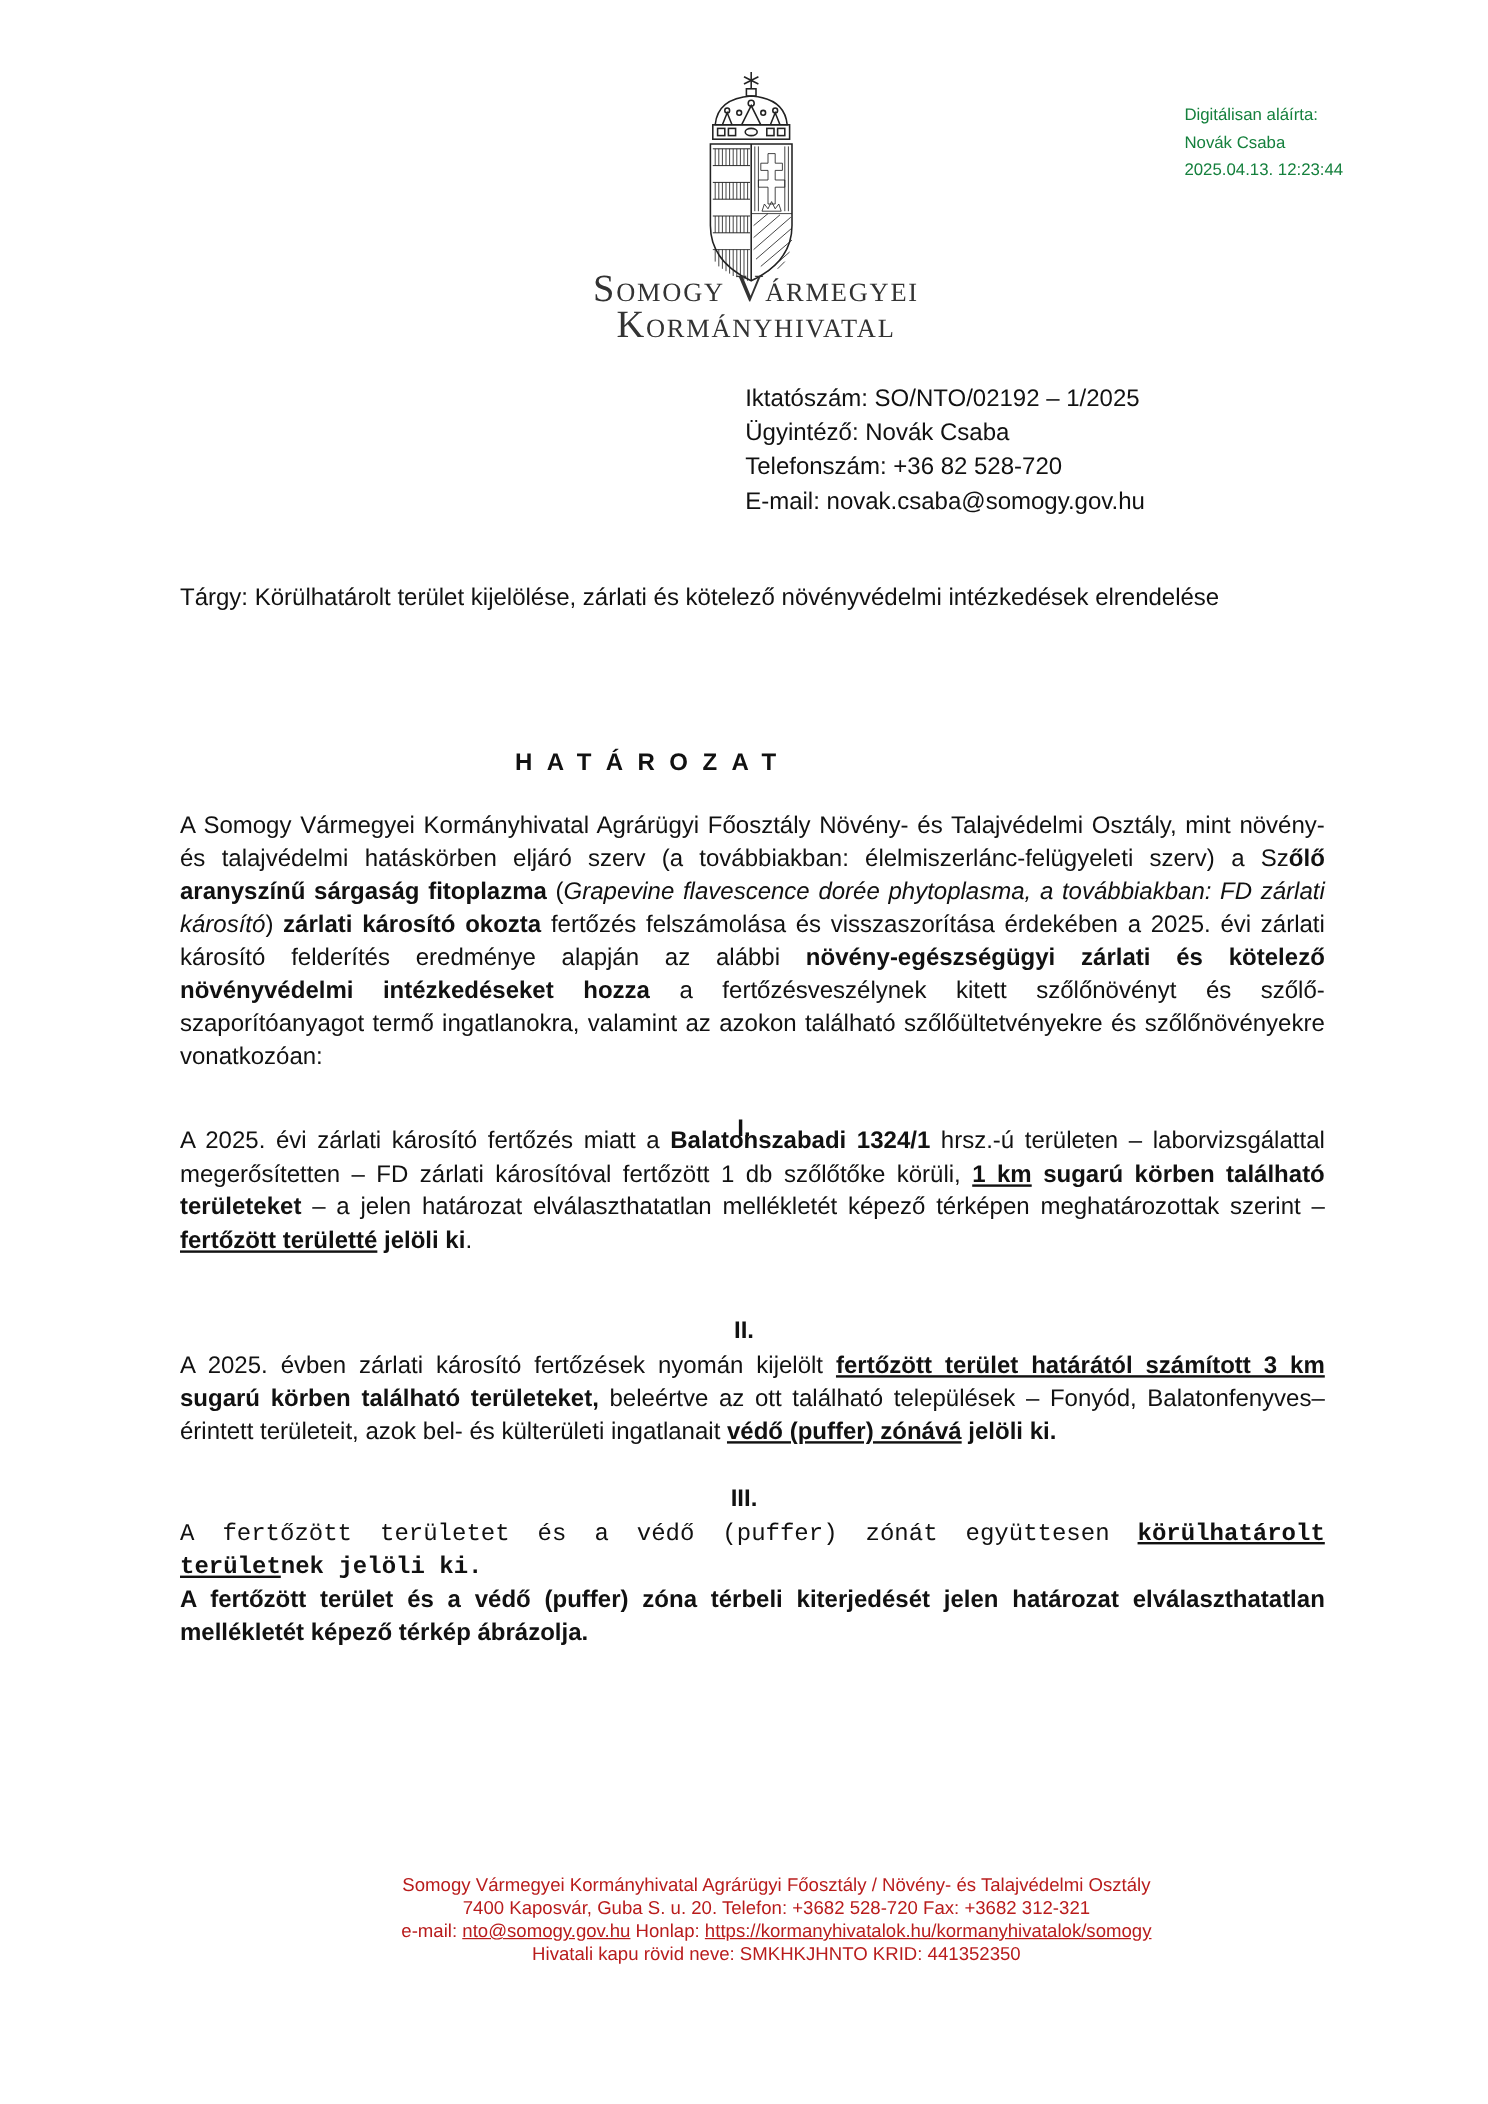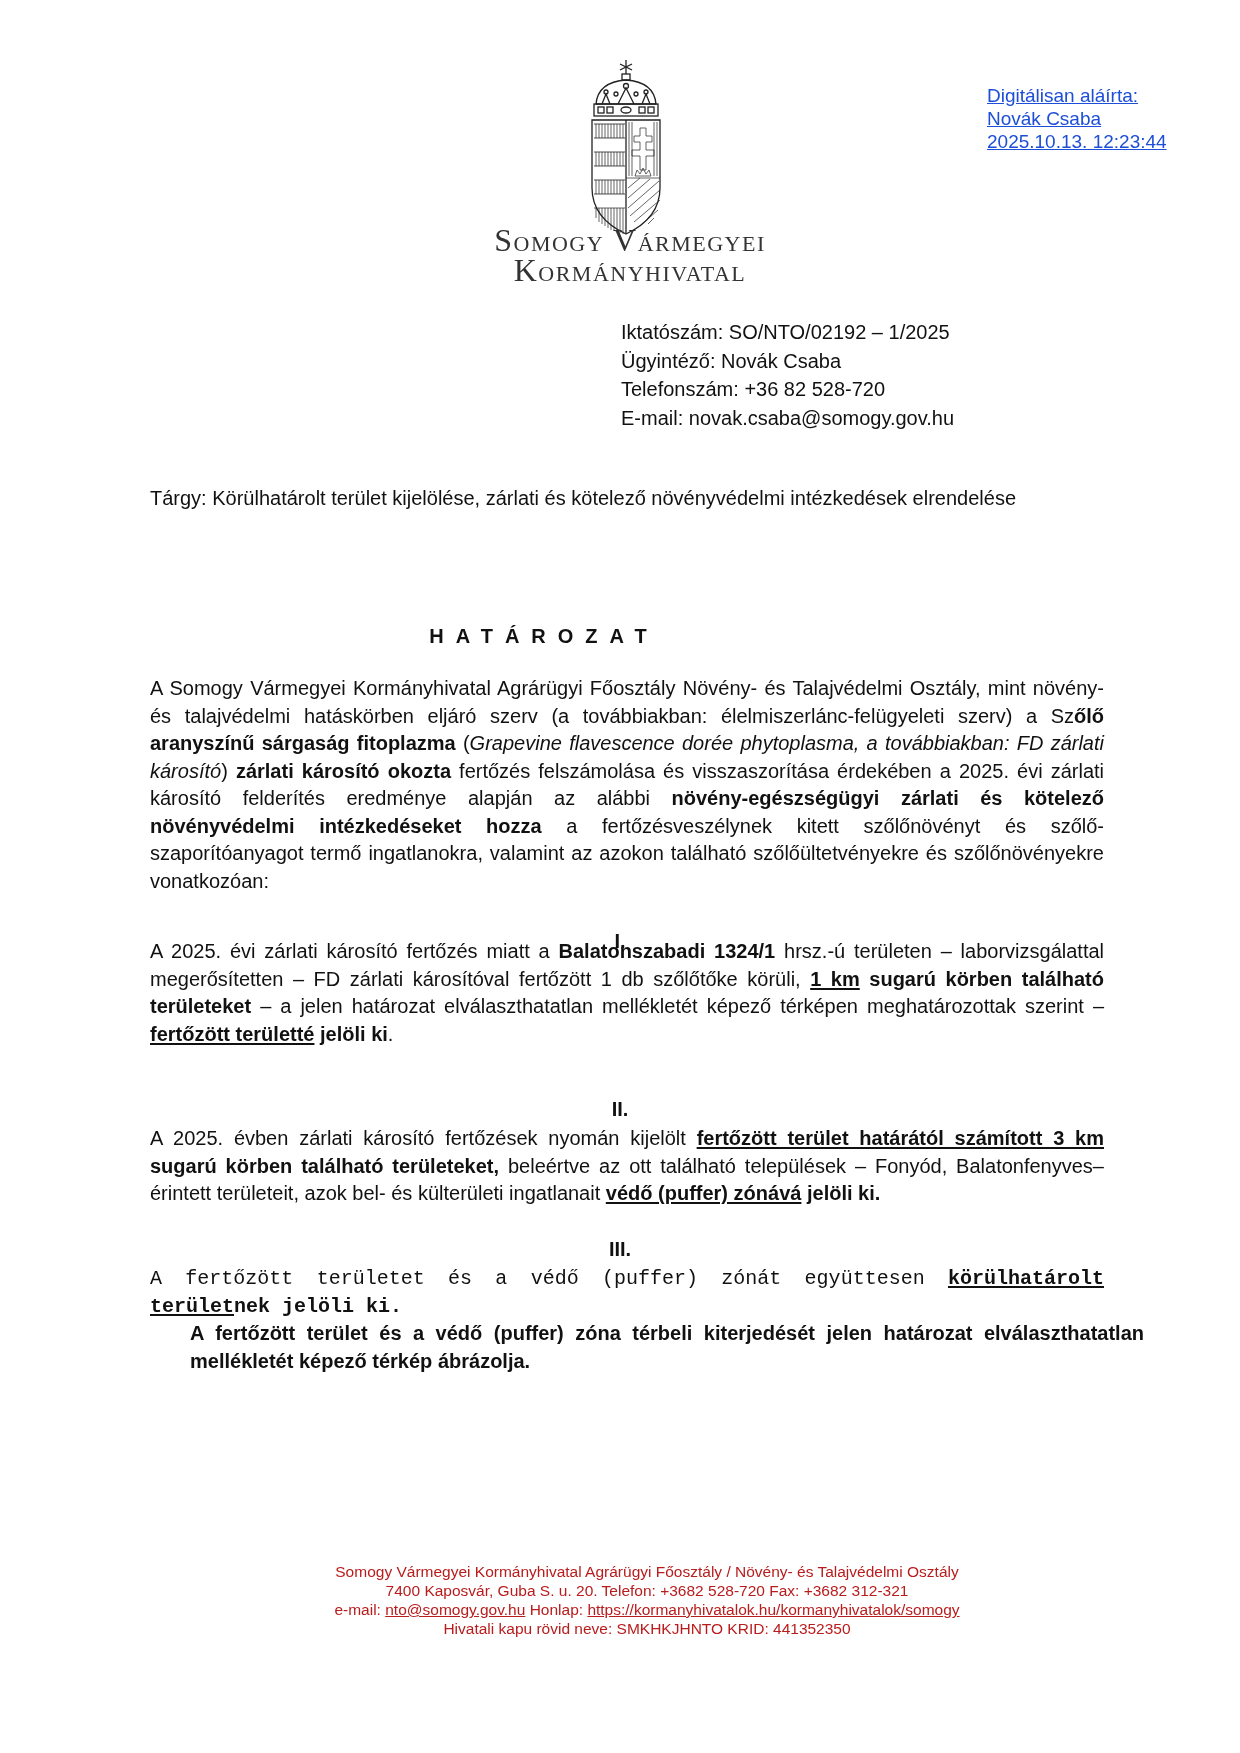--- a/index.html
+++ b/index.html
@@ -11,21 +11,21 @@
   
   #coat { left: 588px; top: 58px; width: 76px; height: 180px; }
   .org-name {
     font-family: "Liberation Serif", serif; font-variant: small-caps;
     color: #333333; letter-spacing: 1.5px; text-align: center;
     left: 420px; width: 420px; font-size: 32px; line-height: 34px;
   }
   #org1 { top: 223px; }
   #org2 { top: 253px; }
   
-  #sig { left: 987px; top: 84px; font-size: 19px; line-height: 23px; color: #1d4ed8; text-decoration: underline; }
+  #sig { left: 987px; top: 84px; font-size: 14px; line-height: 23px; color: #15803d; }
   
   #ref { left: 621px; top: 318px; font-size: 20px; line-height: 28.5px; }
   
   #subject { left: 150px; top: 485px; font-size: 20px; line-height: 26px; white-space: nowrap; }
   
   #title {
     left: 0; width: 1068px; top: 625px; text-align: center;
     font-size: 20px; font-weight: bold; letter-spacing: 12px; padding-left: 20px; box-sizing: border-box;
   }
   .para {
@@ -35,21 +35,21 @@
   .para b { font-weight: bold; }
   .para u { text-decoration: underline; text-decoration-thickness: 2px; text-underline-offset: 2px; }
   #intro { top: 675px; }
   .sec-num { left: 0; width: 1240px; text-align: center; font-size: 20px; font-weight: bold; }
   #sec1-num { top: 930px; }
   #sec1 { top: 938px; }
   #sec2-num { top: 1098px; }
   #sec2 { top: 1125px; }
   #sec3-num { top: 1238px; }
   #sec3 { top: 1265px; font-family: Liberation Mono, monospace; }
-  #closing { top: 1320px; font-weight: bold; margin-left: 40px; }
+  #closing { top: 1320px; font-weight: bold; }
   
   #footer {
     left: 0; width: 1240px; top: 1562px; text-align: center;
     font-size: 15.5px; line-height: 19px; color: #b91c1c; margin-left: 27px;
   }
   #footer u { text-decoration: underline; }
   .line { display: block; white-space: nowrap; }
 </style>
 </head>
 <body>
@@ -102,21 +102,21 @@
     <path d="M40 130 L52 120 M40 140 L62 121 M40 150 L71 123 M42 158 L72 132 M46 164 L72 142 M52 168 L70 152 M60 166 L66 160"></path>
   </g>
 </svg>
 
 <div id="org1" class="abs org-name">Somogy Vármegyei</div>
 <div id="org2" class="abs org-name">Kormányhivatal</div>
 
 <div id="sig" class="abs">
   <span class="line">Digitálisan aláírta:</span>
   <span class="line">Novák Csaba</span>
-  <span class="line">2025.10.13. 12:23:44</span>
+  <span class="line">2025.04.13. 12:23:44</span>
 </div>
 
 <div id="ref" class="abs">
   <span class="line">Iktatószám: SO/NTO/02192 – 1/2025</span>
   <span class="line">Ügyintéző: Novák Csaba</span>
   <span class="line">Telefonszám: +36 82 528-720</span>
   <span class="line">E-mail: novak.csaba@somogy.gov.hu</span>
 </div>
 
 <div id="subject" class="abs">Tárgy: Körülhatárolt terület kijelölése, zárlati és kötelező növényvédelmi intézkedések elrendelése</div>

